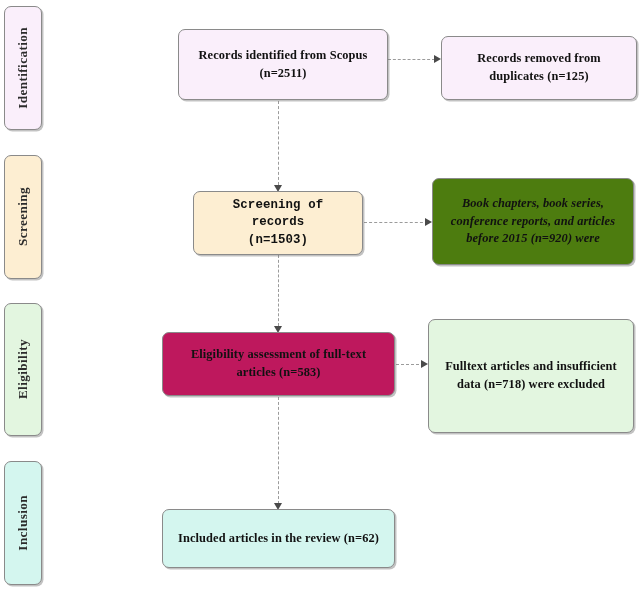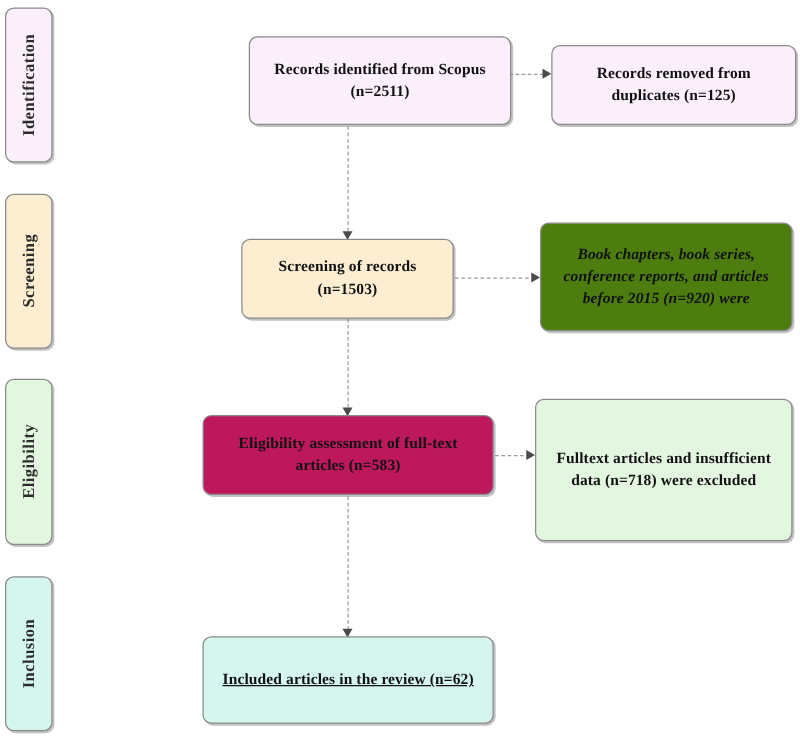--- a/index.html
+++ b/index.html
@@ -118,35 +118,35 @@
 
   <div class="vline" style="left:278px; top:255px; height:71px;"></div>
   <div class="arrow-down" style="left:274px; top:326px;"></div>
 
   <div class="hline" style="left:396px; top:364px; width:28px;"></div>
   <div class="arrow-right" style="left:421px; top:360px;"></div>
 
   <div class="vline" style="left:278px; top:397px; height:107px;"></div>
   <div class="arrow-down" style="left:274px; top:503px;"></div>
 
-  <div class="node" style="left:178px; top:29px; width:210px; height:71px; background:#faeffb;margin-left:21px;">
+  <div class="node" style="left:178px; top:29px; width:210px; height:71px; background:#faeffb;">
     <div>
       <div>Records identified from Scopus</div>
       <div>(n=2511)</div>
     </div>
   </div>
 
   <div class="node" style="left:441px; top:36px; width:196px; height:64px; background:#faeffb;">
     <div>
       <div>Records removed from</div>
       <div>duplicates (n=125)</div>
     </div>
   </div>
 
-  <div class="node" style="left:193px; top:191px; width:170px; height:64px; background:#fdeed2;">
+  <div class="node" style="left:193px; top:191px; width:170px; height:64px; background:#fdeed2;font-family:Liberation Mono, monospace;">
     <div>
       <div>Screening of records</div>
       <div>(n=1503)</div>
     </div>
   </div>
 
   <div class="node" style="left:432px; top:178px; width:202px; height:87px; background:#4d7c0f;font-style:italic;">
     <div>
       <div>Book chapters, book series,</div>
       <div>conference reports, and  articles</div>
@@ -161,19 +161,19 @@
     </div>
   </div>
 
   <div class="node" style="left:428px; top:319px; width:206px; height:114px; background:#e3f6e0;">
     <div>
       <div>Fulltext articles and insufficient</div>
       <div>data (n=718) were excluded</div>
     </div>
   </div>
 
-  <div class="node" style="left:162px; top:509px; width:233px; height:70px; background:#d4f6ef;text-decoration:underline;">
+  <div class="node" style="left:162px; top:509px; width:233px; height:59px; background:#d4f6ef;">
     <div>
       <div>Included articles in the review (n=62)</div>
     </div>
   </div>
 
 </div>
 
 </body></html>

